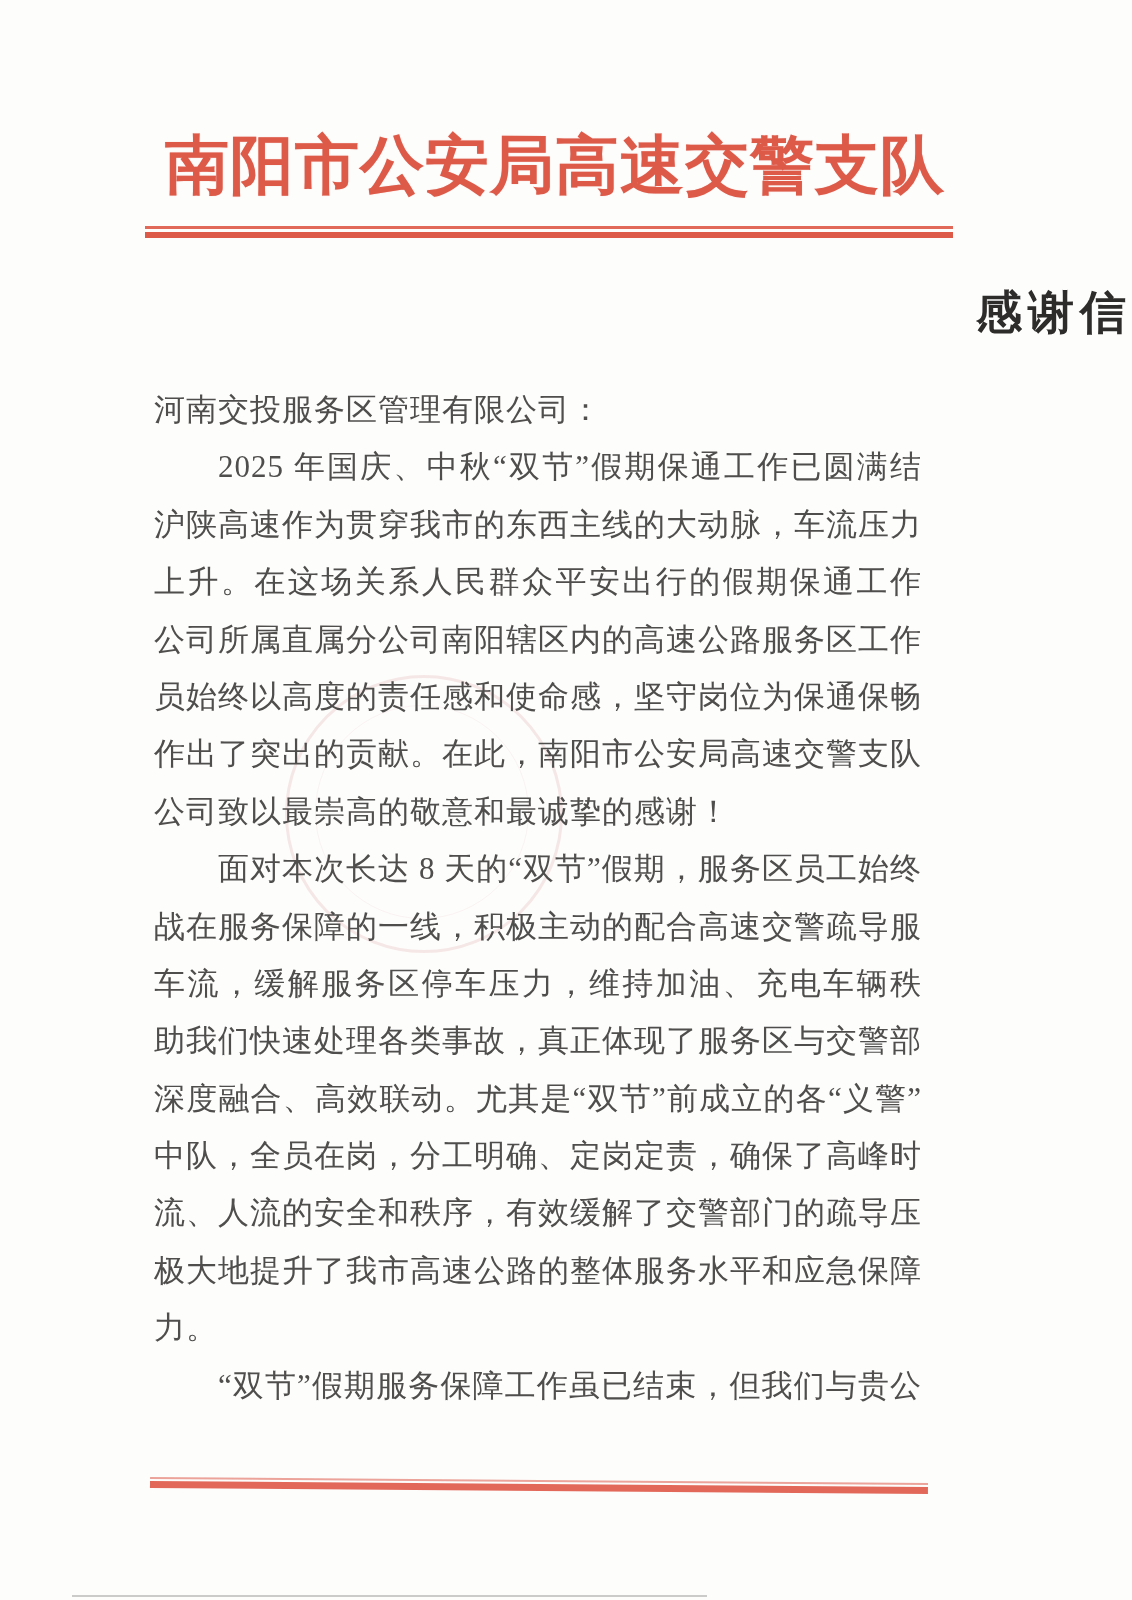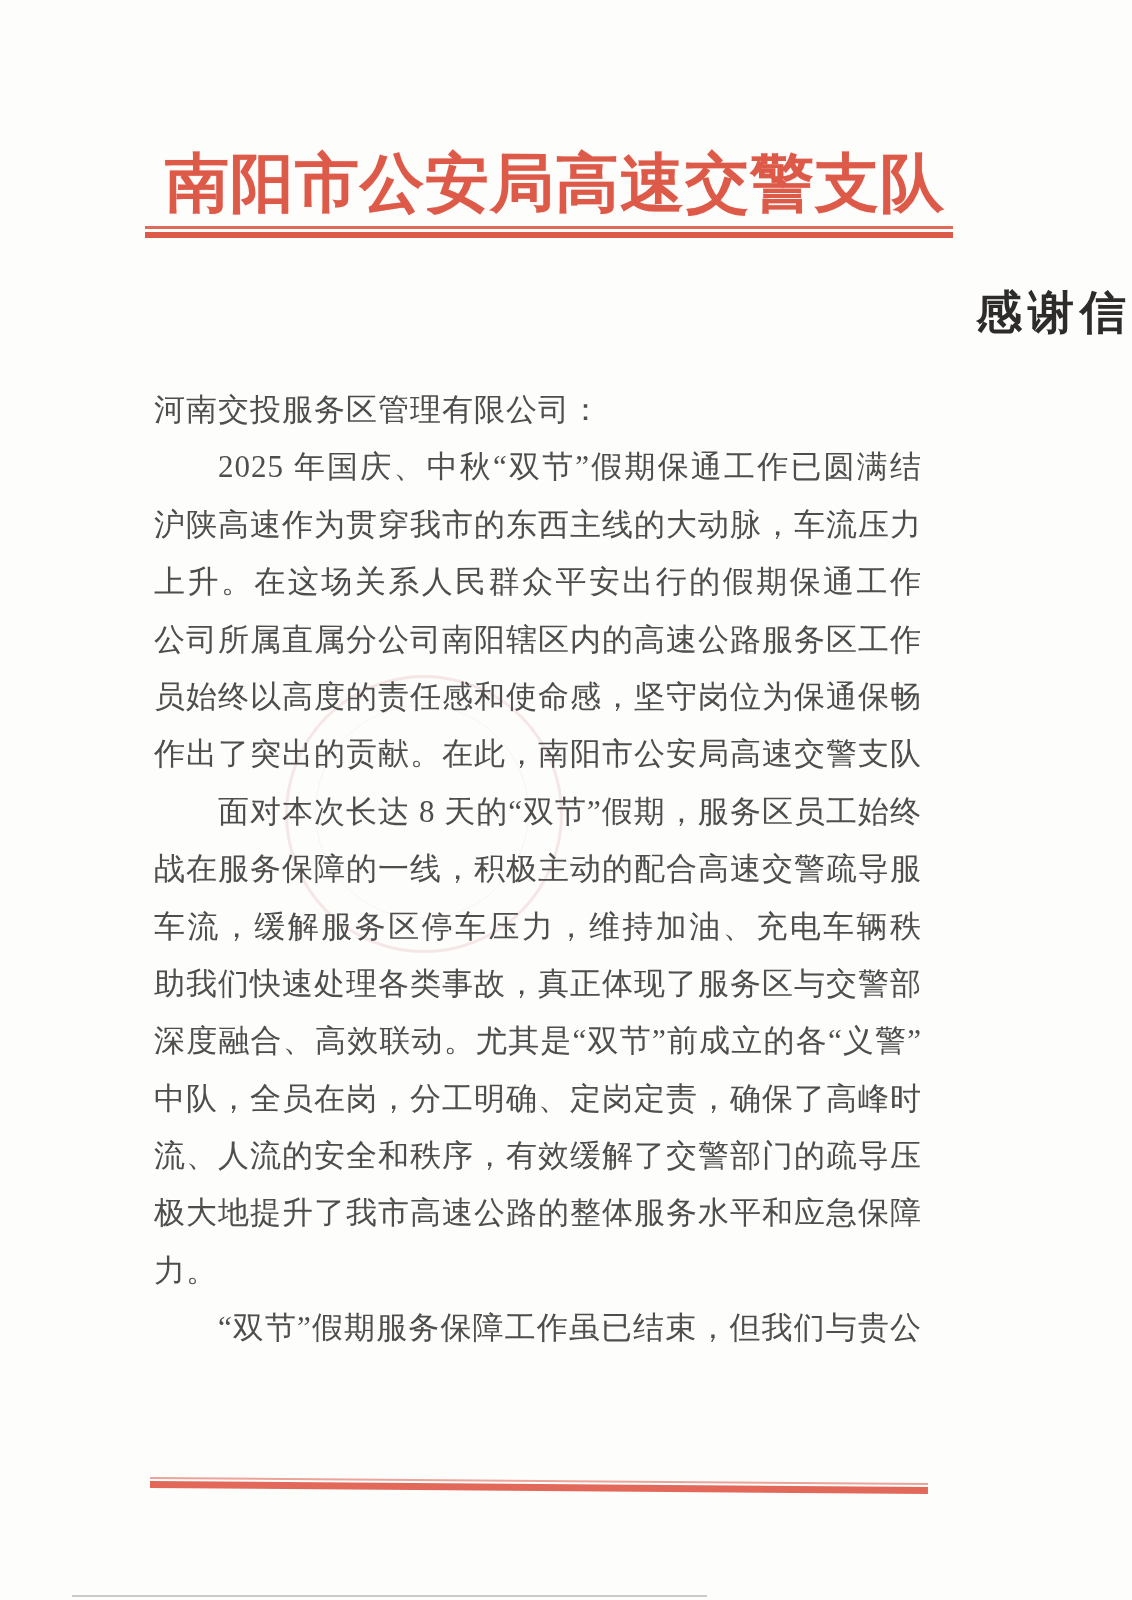--- a/index.html
+++ b/index.html
@@ -7,21 +7,21 @@
     position:relative;
     width:1132px;height:1600px;
     margin:0 auto;
     background:#fdfdfc;
     overflow:hidden;
     font-family:"Liberation Serif","DejaVu Serif",serif;
   }
   
   .letterhead{
     position:absolute;
-    left:150px;top:144px;width:810px;
+    left:150px;top:126px;width:810px;
     text-align:center;
   }
   .letterhead-title{
     font-size:64px;
     font-weight:bold;
     color:#dd5948;
     letter-spacing:1px;
     white-space:nowrap;
     line-height:1.25;
     text-shadow:0 0 1px rgba(221,89,72,.4);
@@ -122,20 +122,21 @@
   <div class="seal-ghost-inner"></div>
 
   <div class="body-block">
     <div class="line">河南交投服务区管理有限公司：</div>
     <div class="line j indent">2025 年国庆、中秋“双节”假期保通工作已圆满结束，</div>
     <div class="line j">沪陕高速作为贯穿我市的东西主线的大动脉，车流压力逐年</div>
     <div class="line j">上升。在这场关系人民群众平安出行的假期保通工作中，贵</div>
     <div class="line j">公司所属直属分公司南阳辖区内的高速公路服务区工作人</div>
     <div class="line j">员始终以高度的责任感和使命感，坚守岗位为保通保畅工作</div>
     <div class="line j">作出了突出的贡献。在此，南阳市公安局高速交警支队向贵</div>
+    <div class="line">公司致以最崇高的敬意和最诚挚的感谢！</div>
     <div class="line j indent">面对本次长达 8 天的“双节”假期，服务区员工始终奋</div>
     <div class="line j">战在服务保障的一线，积极主动的配合高速交警疏导服务区</div>
     <div class="line j">车流，缓解服务区停车压力，维持加油、充电车辆秩序，协</div>
     <div class="line j">助我们快速处理各类事故，真正体现了服务区与交警部门的</div>
     <div class="line j">深度融合、高效联动。尤其是“双节”前成立的各“义警”</div>
     <div class="line j">中队，全员在岗，分工明确、定岗定责，确保了高峰时段车</div>
     <div class="line j">流、人流的安全和秩序，有效缓解了交警部门的疏导压力，</div>
     <div class="line j">极大地提升了我市高速公路的整体服务水平和应急保障能</div>
     <div class="line">力。</div>
     <div class="line j indent">“双节”假期服务保障工作虽已结束，但我们与贵公司</div>

